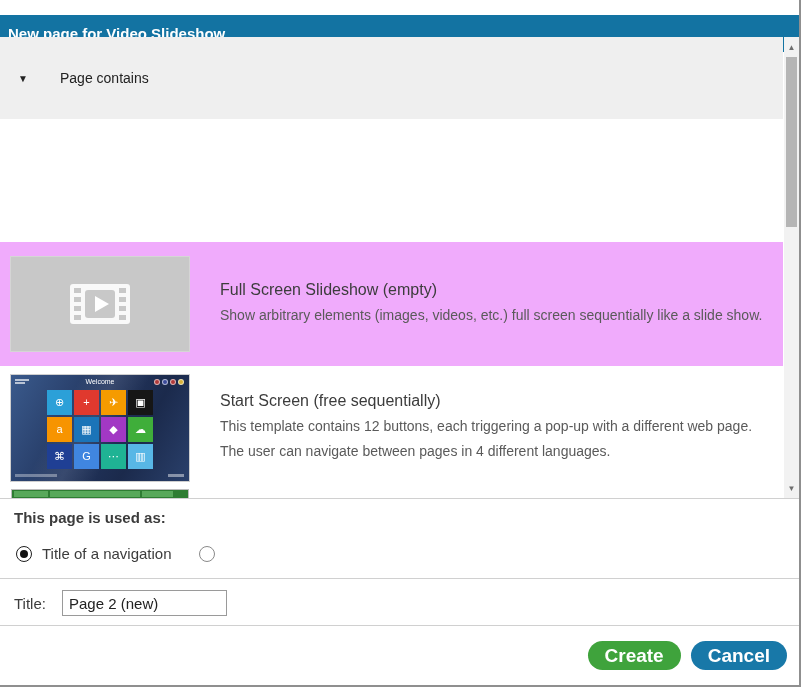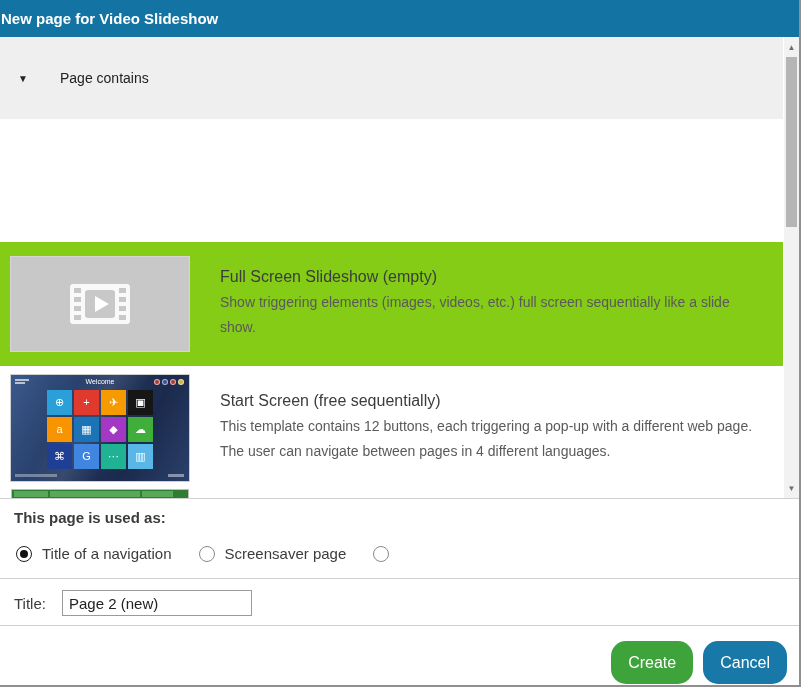--- a/index.html
+++ b/index.html
@@ -7,38 +7,38 @@
   body { font-family:"Liberation Sans","DejaVu Sans",sans-serif; }
 
   .dialog{
     position:relative; width:801px; height:687px; background:#fff;
     border-right:2px solid #8f8f8f; border-bottom:2px solid #8f8f8f;
     overflow:hidden;
   }
 
   
   .titlebar{
-    position:absolute; top:0; left:0; right:0; height:37px;
-    background:var(--header-bg); display:flex; align-items:center; padding-left:1px;
+    position:absolute; top:15px; left:0; right:0; height:37px;
+    background:var(--header-bg); display:flex; align-items:center; padding-left:8px;
   }
   .titlebar .t{ color:#fff; font-weight:bold; font-size:15px; }
 
   
   .group-header{
     position:absolute; top:37px; left:0; right:16px; height:82px;
     background:var(--group-bg); display:flex; align-items:center;
   }
   .collapse-arrow{ font-size:10px; color:#222; margin-left:18px; width:14px; cursor:pointer; }
   .group-label{ font-size:14px; color:#222; margin-left:28px; }
 
   
   .trow{ position:absolute; left:0; right:16px; display:flex; align-items:center; cursor:pointer; }
   .trow.selected{ background:var(--selected-bg); }
   .row1{ top:119px; height:123px; }
-  .row2{ top:242px; height:124px; background:#84cc16; }
+  .row2{ top:242px; height:124px; background:#f0abfc; }
   .row3{ top:366px; height:123px; background:#fff; }
   .row4{ top:489px; height:9px; background:#fff; overflow:hidden; }
 
   .thumb{ flex:0 0 auto; margin-left:10px; border:1px solid #d5d5d5; }
   .thumb-blank{ width:180px; height:102px; background:var(--thumb-gray); }
   .thumb-film{ width:180px; height:96px; background:var(--thumb-gray);
                display:flex; align-items:center; justify-content:center; }
 
   .ttext{ margin-left:30px; margin-right:20px; }
   .ttitle{ font-size:16px; color:#3c3c3c; margin-bottom:4px; }
@@ -92,27 +92,27 @@
   .radio-option{ display:flex; align-items:center; cursor:pointer; }
   .radio-option + .radio-option{ margin-left:27px; }
   .radio-dot{ width:16px; height:16px; border-radius:50%; border:1px solid #8a8a8a; background:#fff;
               display:inline-flex; align-items:center; justify-content:center; flex:0 0 auto; }
   .radio-dot.checked{ border-color:#1f1f1f; }
   .radio-dot.checked::after{ content:""; width:8px; height:8px; border-radius:50%; background:#111; }
   .radio-label{ font-size:15px; color:#3c3c3c; margin-left:10px; }
 
   
   .title-label{ position:absolute; top:595px; left:14px; font-size:15px; color:#3c3c3c; }
-  .title-input{ position:absolute; top:590px; left:62px; width:190px; height:26px;
+  .title-input{ position:absolute; top:590px; left:62px; width:165px; height:26px;
                 border:1px solid #9a9a9a; font-size:15px; padding:0 6px;
                 font-family:"Liberation Sans","DejaVu Sans",sans-serif; color:#222; }
 
   
   .buttons{ position:absolute; top:641px; right:12px; display:flex; gap:10px; }
-  .btn{ height:43px; border:none; border-radius:15px; color:#fff; font-weight:normal; font-size:16px;
+  .btn{ height:29px; border:none; border-radius:15px; color:#fff; font-weight:bold; font-size:19px;
         padding:0 17px; cursor:pointer; font-family:"Liberation Sans","DejaVu Sans",sans-serif; }
   .btn-create{ background:var(--create-bg); }
   .btn-cancel{ background:var(--cancel-bg); }
 
   .film-svg{ display:block; }
 </style>
 </head>
 <body>
 
 <div class="dialog">
@@ -140,21 +140,21 @@
             <rect x="51" y="17" width="7" height="5"></rect>
           <rect x="51" y="26" width="7" height="5"></rect>
             <rect x="51" y="35" width="7" height="5"></rect>
           <rect x="17" y="10" width="30" height="28" rx="3"></rect>
         </g>
         <path d="M27 16 L41 24 L27 32 Z" fill="#ffffff"></path>
       </svg>
     </div>
     <div class="ttext">
       <div class="ttitle">Full Screen Slideshow (empty)</div>
-      <div class="tdesc">Show triggering elements (images, videos, etc.) full screen sequentially like a slide show.</div>
+      <div class="tdesc">Show arbitrary elements (images, videos, etc.) full screen sequentially like a slide show.</div>
     </div>
   </div>
 
   <div class="trow row3">
     <div class="thumb-start thumb">
       <div class="ss-logo">
           <i></i>
           <i></i>
         </div>
       <div class="ss-welcome">Welcome</div>
@@ -204,24 +204,20 @@
   <div class="divider div1"></div>
 
   <div class="usage-label">This page is used as:</div>
   <div class="radios">
     <div class="radio-option">
       <span class="radio-dot checked"></span>
       <span class="radio-label">Title of a navigation</span>
     </div>
     <div class="radio-option">
       <span class="radio-dot"></span>
-      <span class="radio-label">Screensaver page</span>
-    </div>
-    <div class="radio-option">
-      <span class="radio-dot"></span>
     </div>
   </div>
 
   <div class="divider div2"></div>
 
   <div class="title-label">Title:</div>
   <input class="title-input" type="text" value="Page 2 (new)" style="">
 
   <div class="divider div3"></div>
 

